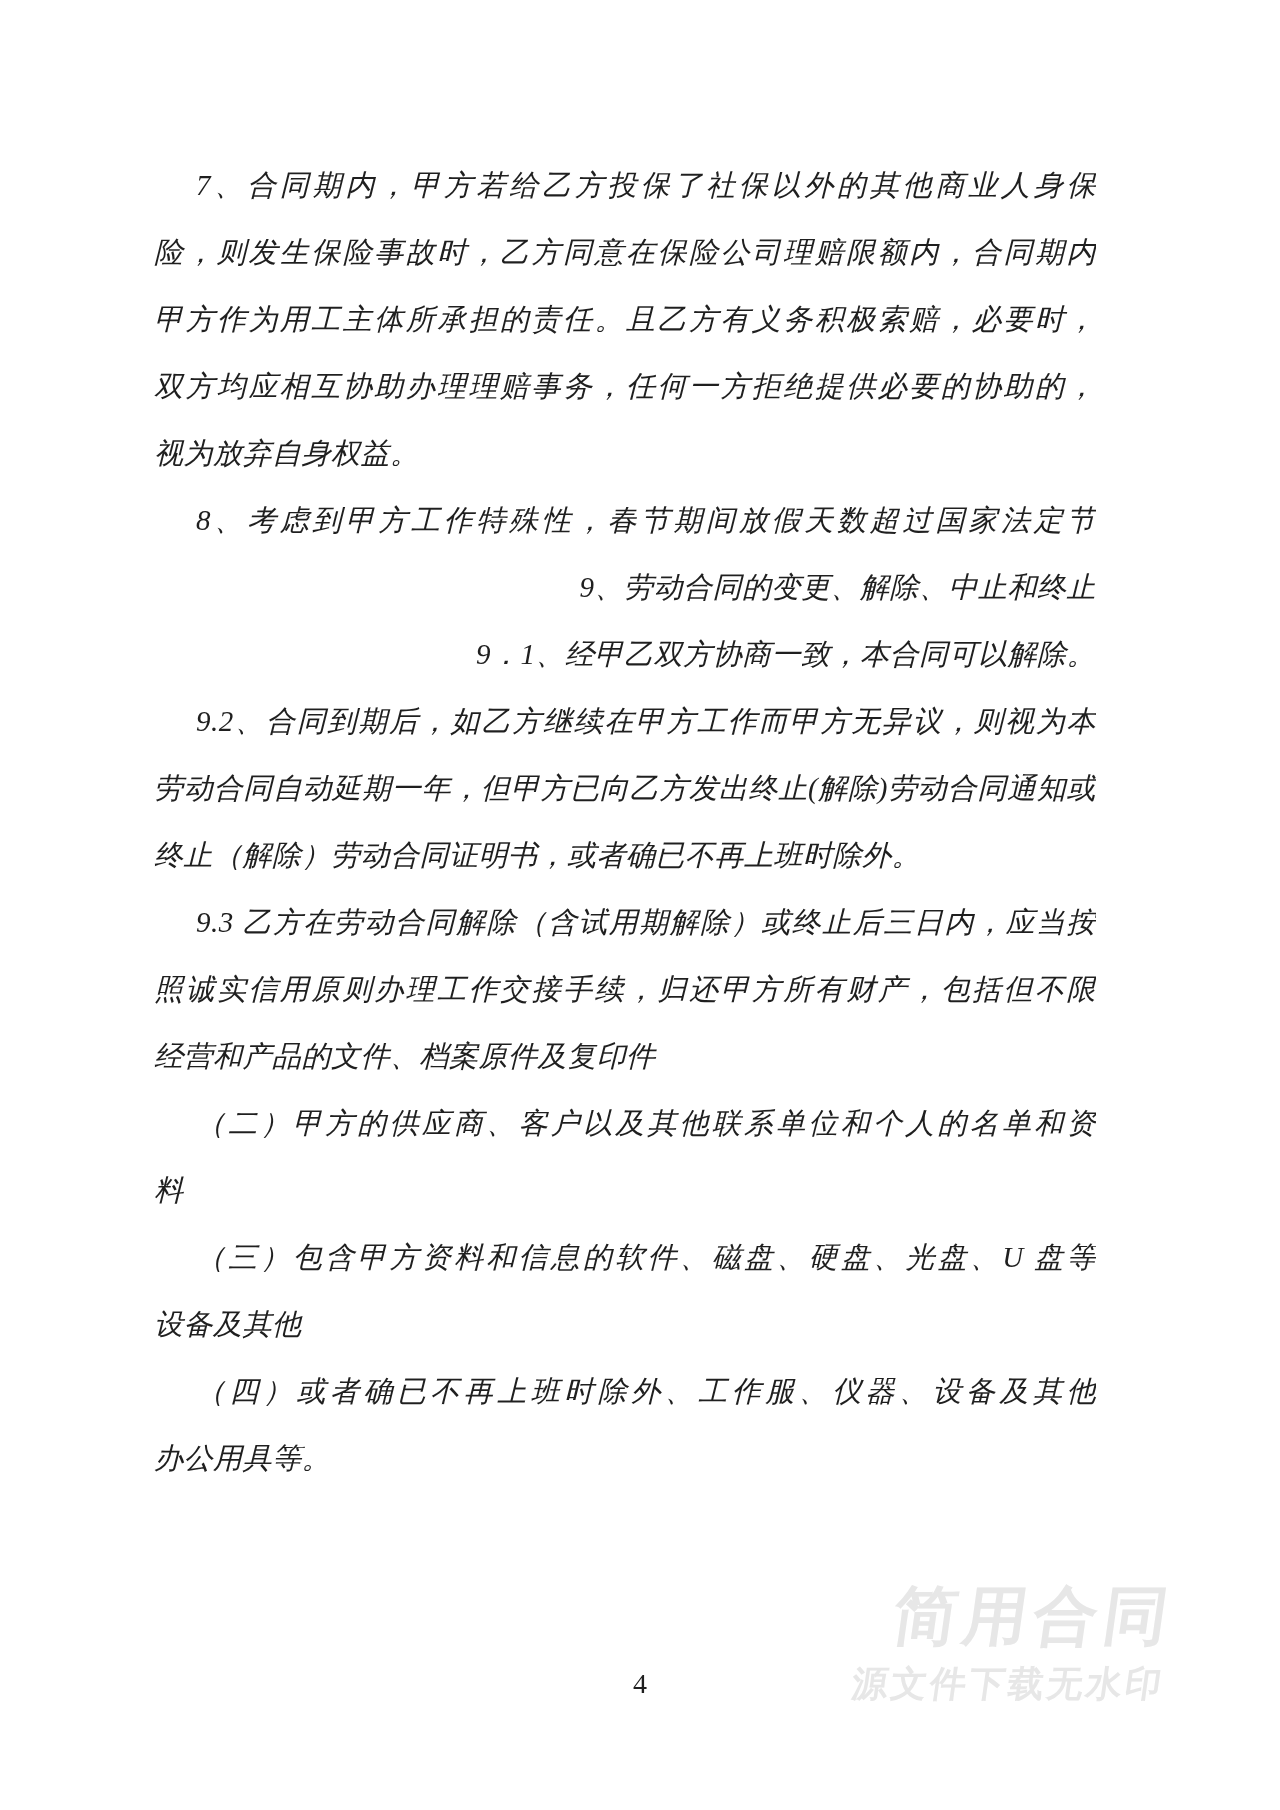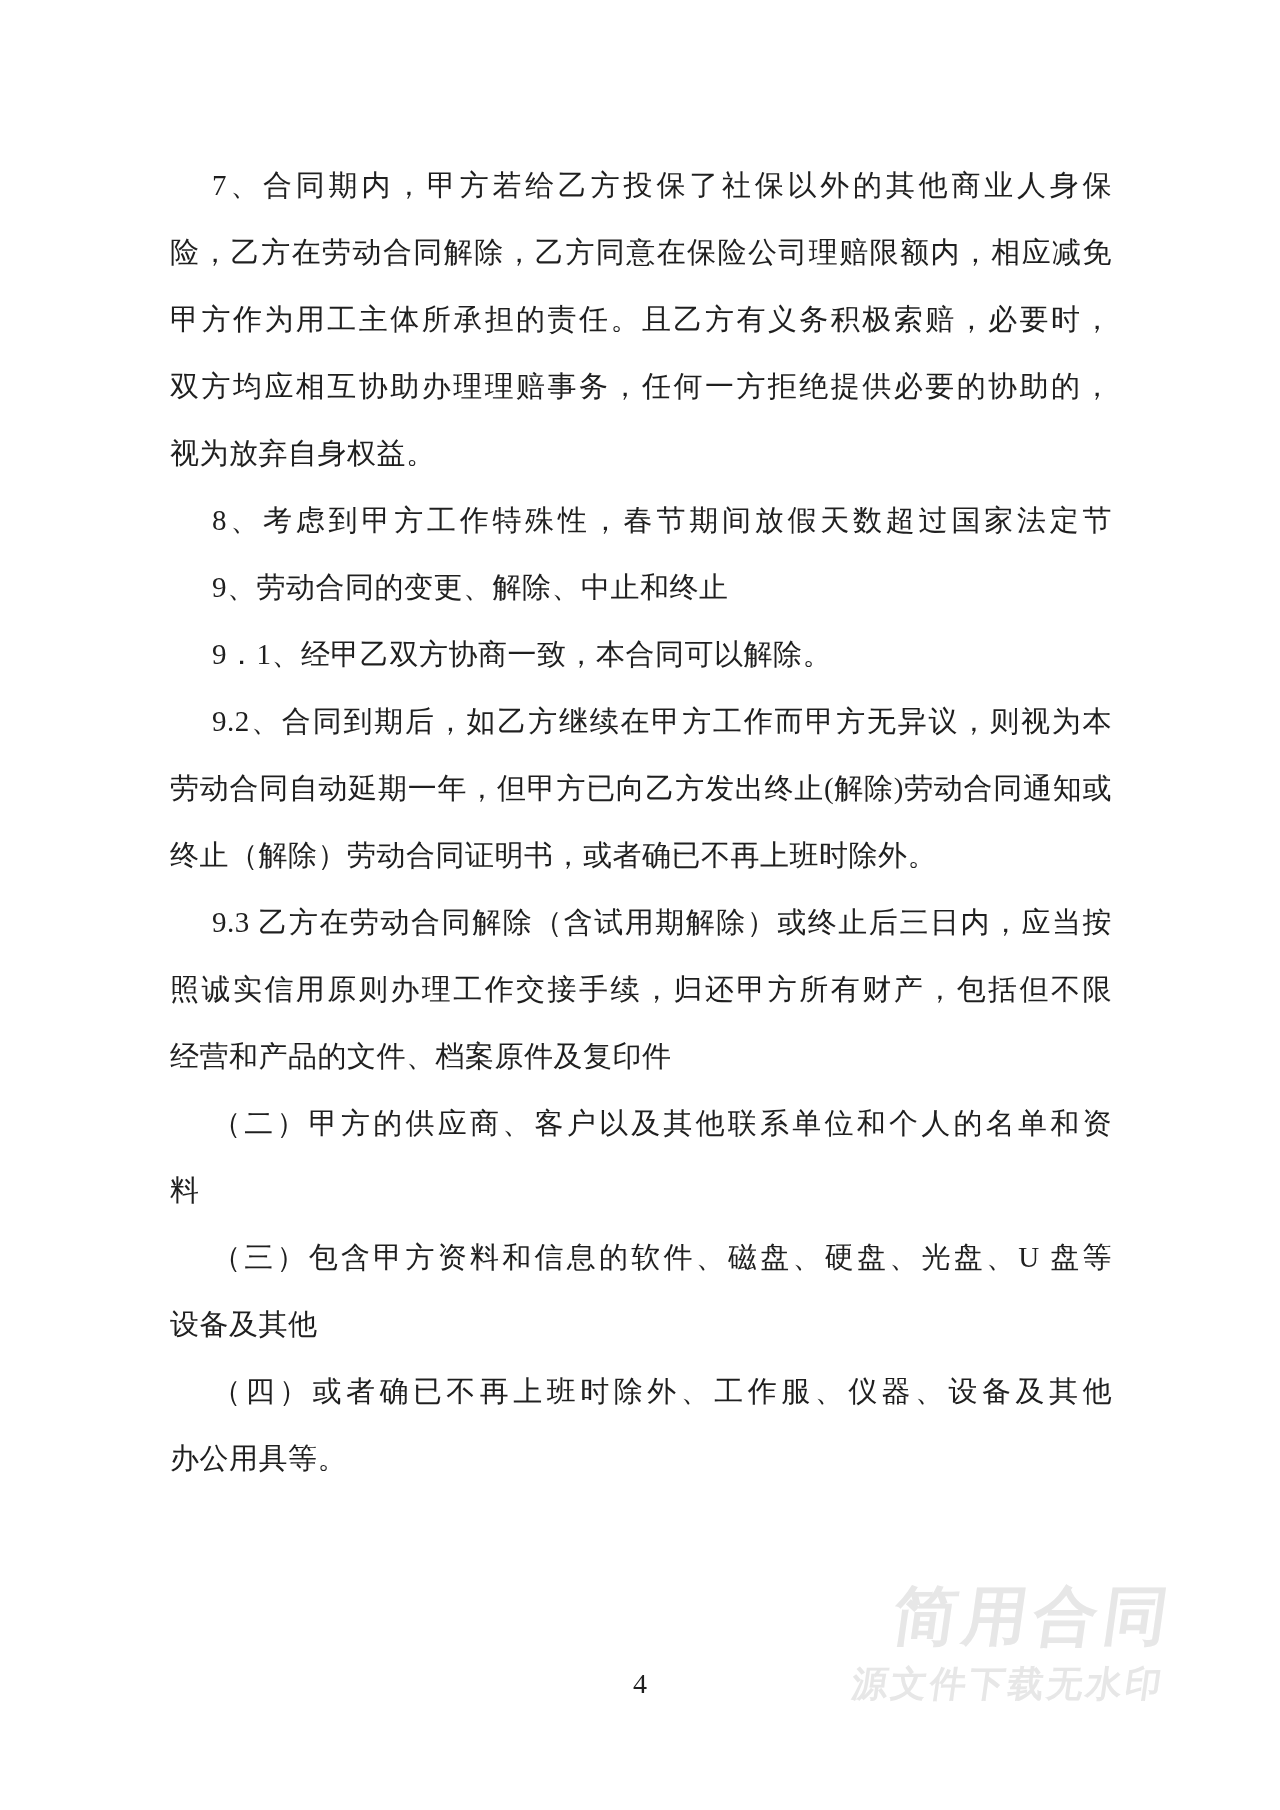--- a/index.html
+++ b/index.html
@@ -11,34 +11,36 @@
     position: relative;
     width: 1280px;
     height: 1810px;
     background: #ffffff;
     overflow: hidden;
     font-family: "Liberation Serif", "DejaVu Serif", serif;
     color: #1f1f1f;
   }
   .content {
     position: absolute;
-    left: 170px;
+    left: 154px;
     top: 152px;
     width: 942px;
+    font-style: italic;
   }
   .line {
     height: 67px;
     line-height: 67px;
     font-size: 29px;
     letter-spacing: 0.5px;
     text-align: left;
     overflow: hidden;
   }
   .line.indent {
     padding-left: 42px;
+    text-align: right;
   }
   .line.justify {
     text-align: justify;
     text-align-last: justify;
   }
   .page-number {
     position: absolute;
     left: 0;
     top: 1668px;
     width: 1280px;
@@ -71,21 +73,21 @@
     margin-top: 14px;
   }
 </style>
 </head>
 <body>
 
 <div class="page">
 
   <div class="content">
       <div class="line indent justify">7、合同期内，甲方若给乙方投保了社保以外的其他商业人身保</div>
-      <div class="line justify">险，乙方在劳动合同解除，乙方同意在保险公司理赔限额内，相应减免</div>
+      <div class="line justify">险，则发生保险事故时，乙方同意在保险公司理赔限额内，合同期内</div>
       <div class="line justify">甲方作为用工主体所承担的责任。且乙方有义务积极索赔，必要时，</div>
       <div class="line justify">双方均应相互协助办理理赔事务，任何一方拒绝提供必要的协助的，</div>
       <div class="line">视为放弃自身权益。</div>
       <div class="line indent justify">8、考虑到甲方工作特殊性，春节期间放假天数超过国家法定节</div>
       <div class="line indent">9、劳动合同的变更、解除、中止和终止</div>
       <div class="line indent">9．1、经甲乙双方协商一致，本合同可以解除。</div>
       <div class="line indent justify">9.2、合同到期后，如乙方继续在甲方工作而甲方无异议，则视为本</div>
       <div class="line justify">劳动合同自动延期一年，但甲方已向乙方发出终止(解除)劳动合同通知或</div>
       <div class="line">终止（解除）劳动合同证明书，或者确已不再上班时除外。</div>
       <div class="line indent justify">9.3 乙方在劳动合同解除（含试用期解除）或终止后三日内，应当按</div>

